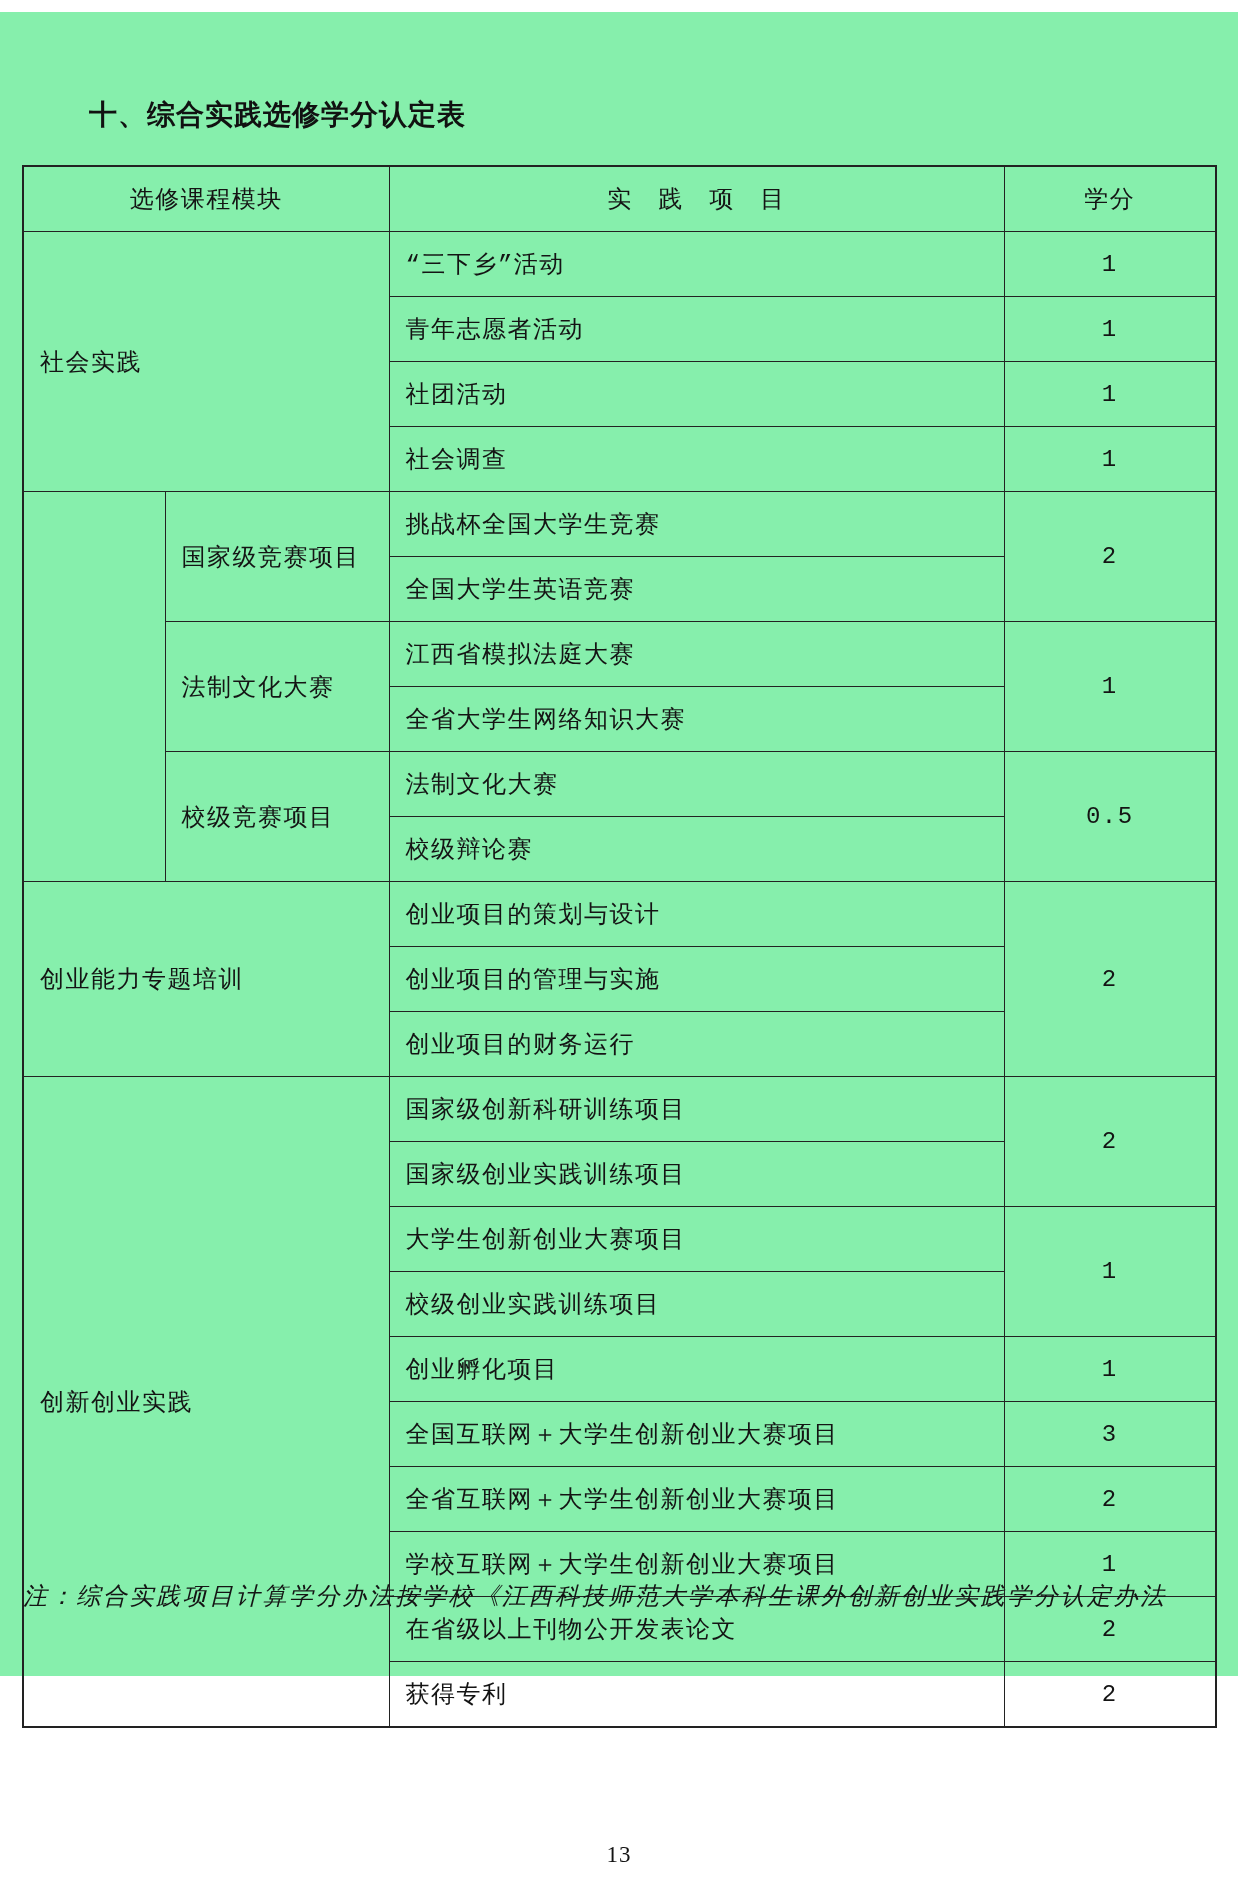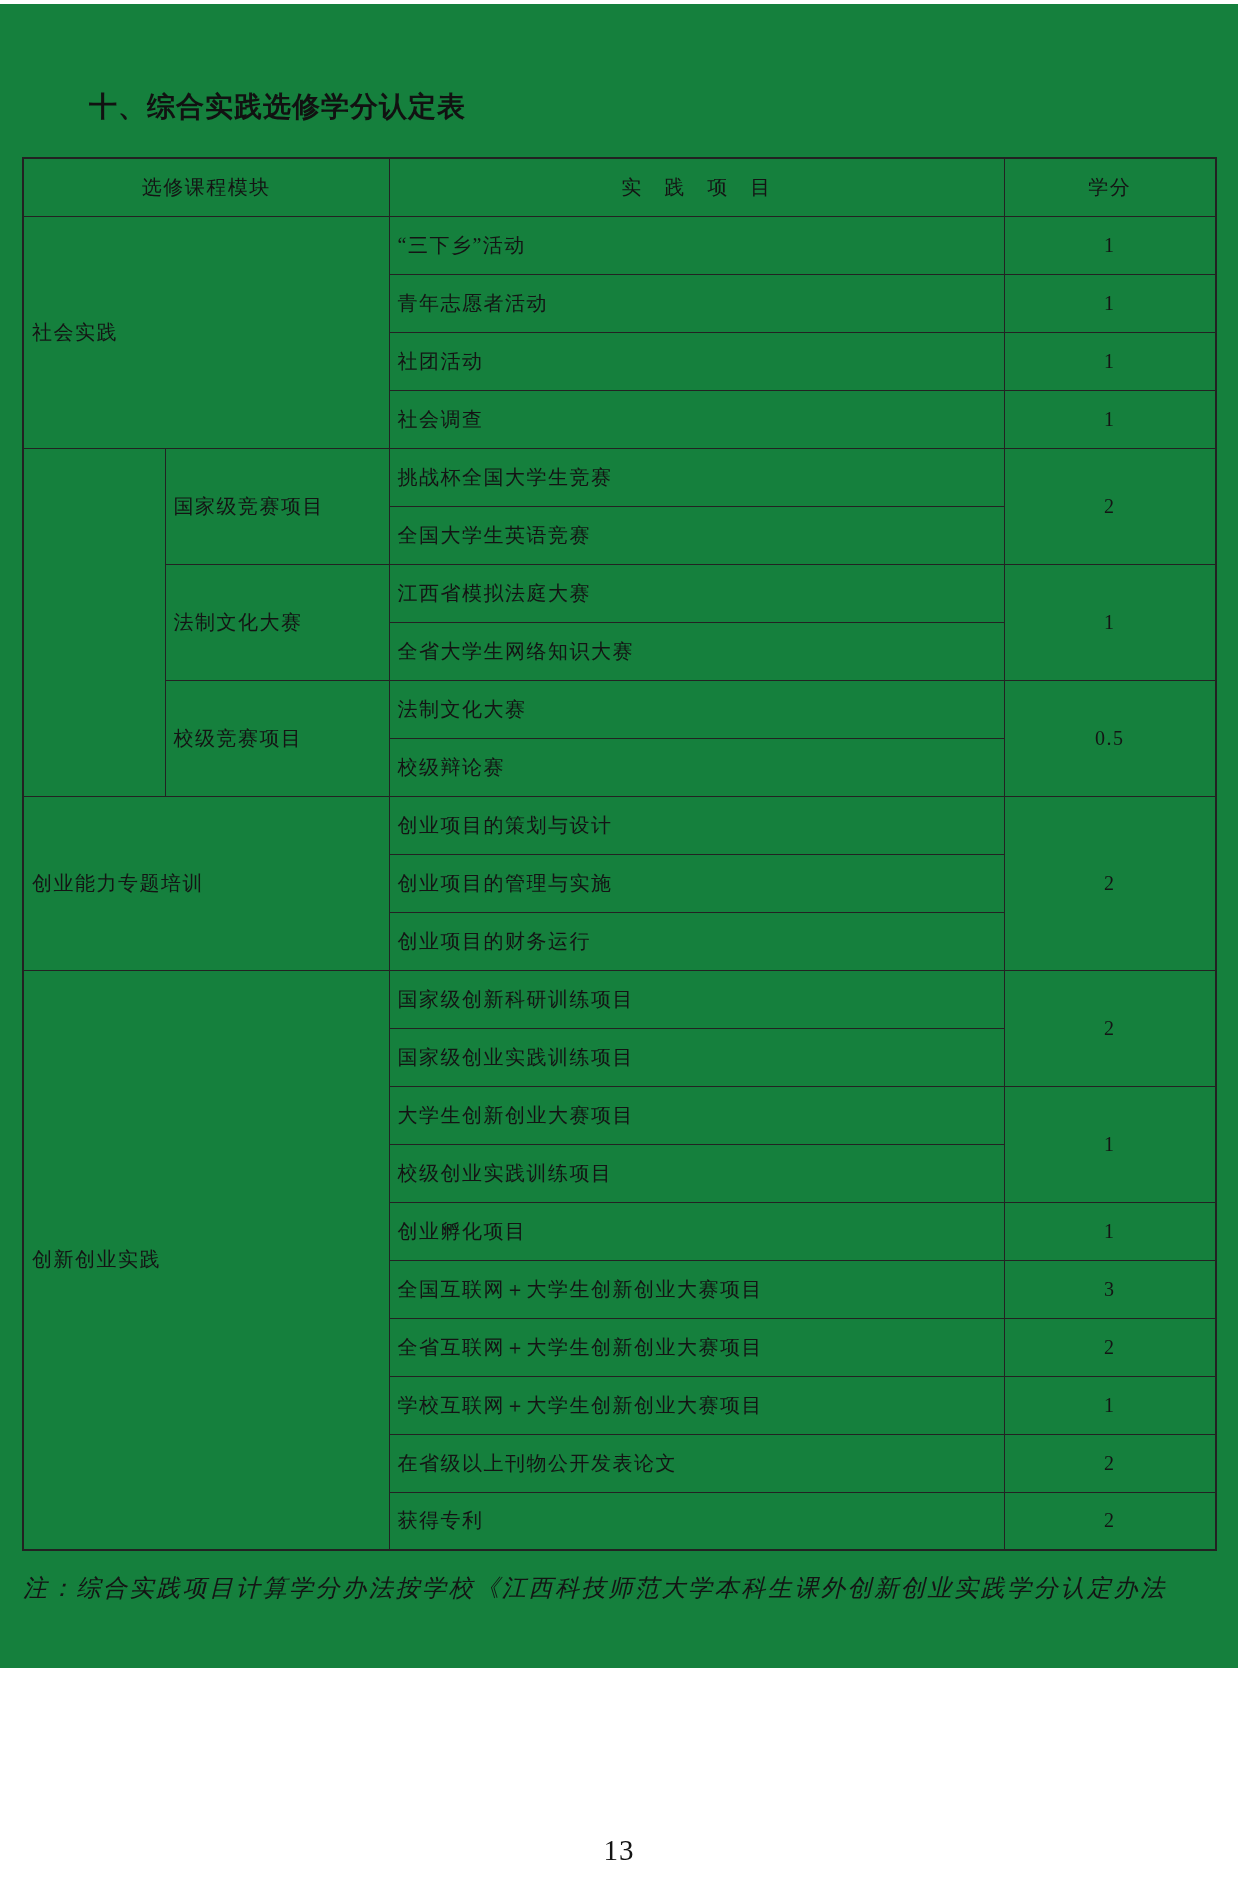--- a/index.html
+++ b/index.html
@@ -9,24 +9,24 @@
   }
   body {
     width: 1238px;
     height: 1885px;
     position: relative;
     font-family: "Liberation Serif", "DejaVu Serif", serif;
     color: #141414;
   }
   .page {
     position: absolute;
-    left: 0; top: 4px;
+    left: 0; top: 12px;
     width: 1238px;
     height: 1664px;
-    background: #15803d;
+    background: #86efac;
   }
   .doc-title {
     position: absolute;
     left: 89px;
     top: 84px;
     font-size: 28px;
     font-weight: bold;
     letter-spacing: 1px;
     color: #111111;
     white-space: nowrap;
@@ -38,26 +38,27 @@
     width: 1193px;
     border-collapse: collapse;
     table-layout: fixed;
     border: 2px solid #222222;
   }
   table.credit-table tr {
     height: 58px;
   }
   table.credit-table td {
     border: 1px solid #222222;
-    font-size: 20px;
+    font-size: 24px;
     letter-spacing: 1.5px;
     vertical-align: middle;
-    padding: 8px;
+    padding: 16px;
     overflow: hidden;
     white-space: nowrap;
+    font-family: Liberation Mono, monospace;
   }
   td.head {
     text-align: center;
   }
   td.module {
   }
   td.project {
     text-align: left;
     padding-left: 13px;
     margin-left: 20px;
@@ -80,21 +81,21 @@
   .footnote .line2 {
     margin-left: 37px;
     letter-spacing: 2px;
   }
   .page-number {
     position: absolute;
     left: 0;
     top: 1830px;
     width: 1238px;
     text-align: center;
-    font-size: 29px;
+    font-size: 23px;
     letter-spacing: 1px;
     color: #141414;
   }
 </style>
 </head>
 <body>
 
 <div class="page">
 
   <div class="doc-title">十、综合实践选修学分认定表</div>

